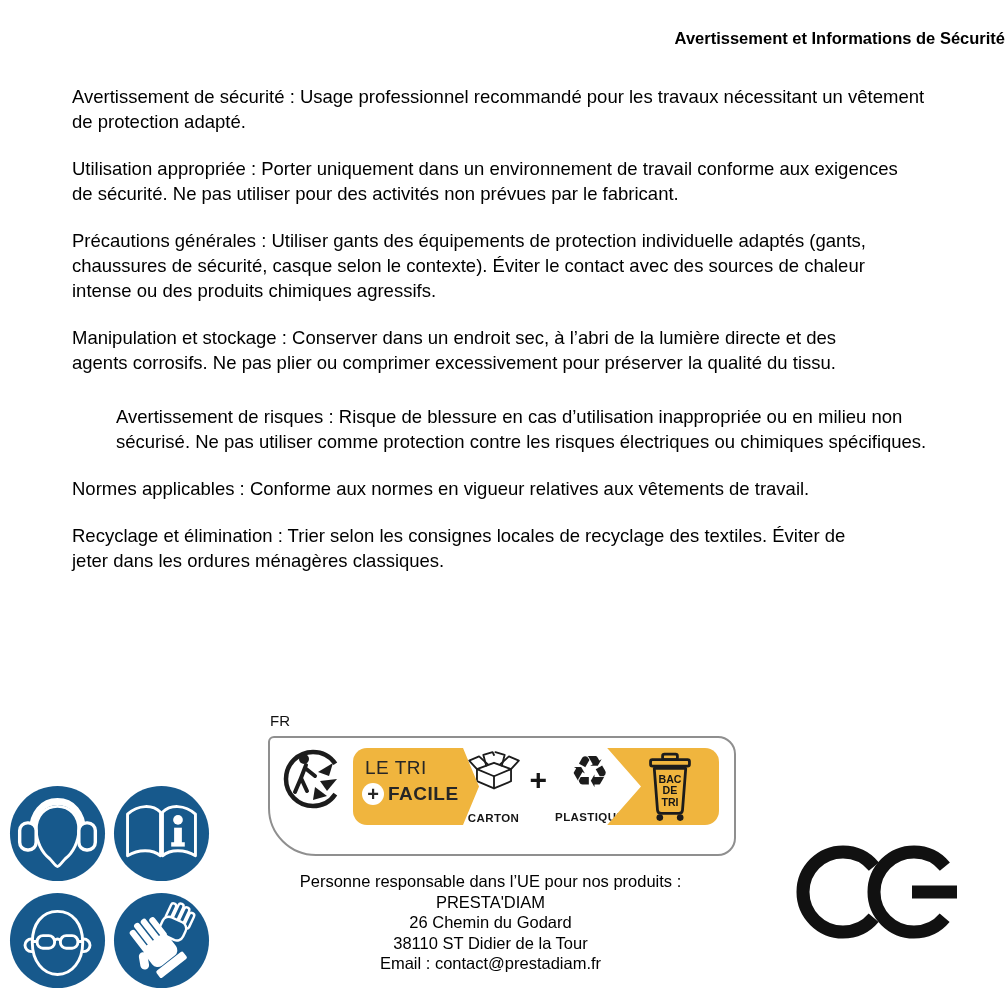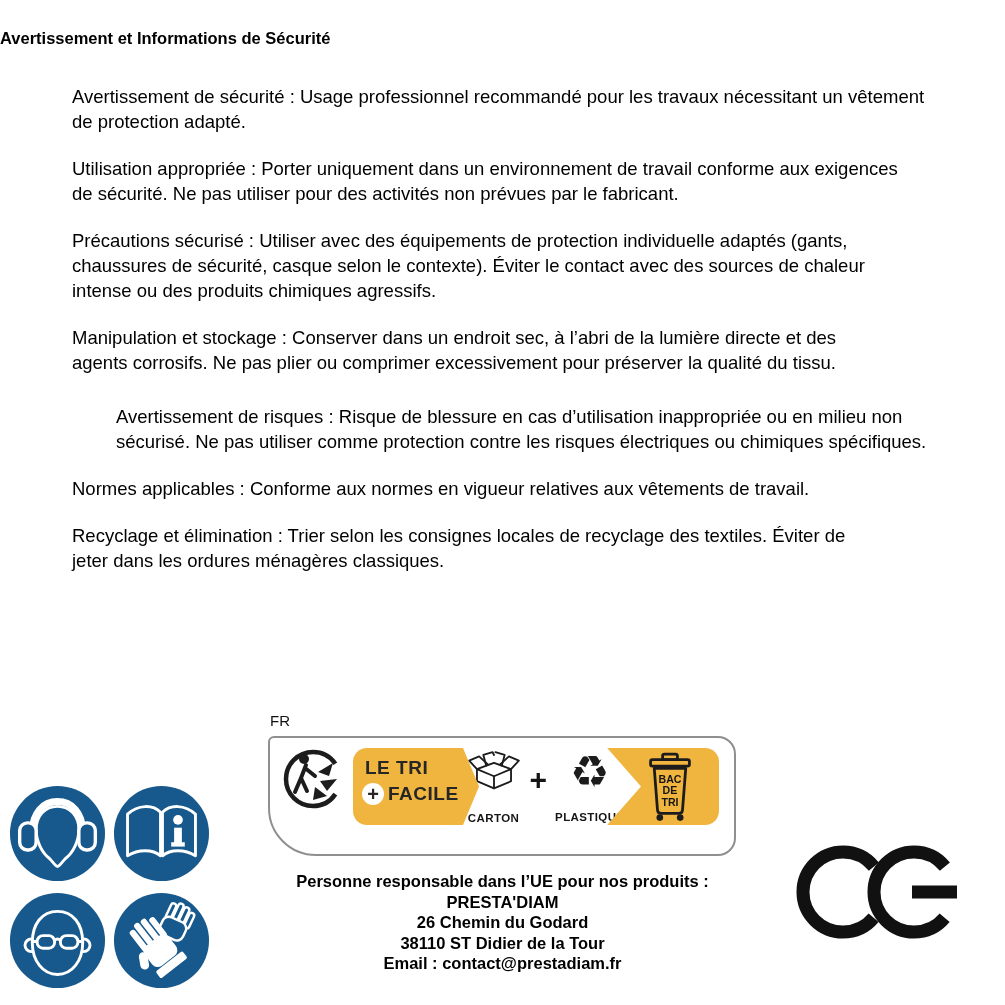--- a/index.html
+++ b/index.html
@@ -7,21 +7,21 @@
     --tri-yellow:#F0B53E;
     --ink:#1c1c1c;
   }
   html,body{margin:0;padding:0;background:#fff;}
   .page{
     position:relative;width:1005px;height:1005px;background:#fff;overflow:hidden;
     font-family:"Liberation Sans",sans-serif;color:#000;
   }
   .doc-title{
     position:absolute;top:29px;left:0;width:100%;
-    text-align:left;font-weight:bold;font-size:16.5px;
+    text-align:right;font-weight:bold;font-size:16.5px;
   }
   .body-text{
     position:absolute;top:84px;left:72px;width:927px;
     font-size:18.5px;line-height:25px;
   }
   .body-text p{margin:0 0 22px 0;white-space:pre-line;}
   .body-text p.gap-before{margin-top:29px;margin-left:44px;}
 
   
   .pictos{
@@ -36,21 +36,21 @@
     position:absolute;left:268px;top:736px;width:468px;height:120px;
     background:#fff;border:2px solid #8f8f8f;box-sizing:border-box;
     border-radius:6px 18px 18px 48px;
   }
   .triman{position:absolute;left:12px;top:5px;width:66px;height:70px;}
   .banner{
     position:absolute;left:83px;top:10px;width:366px;height:77px;
     background:var(--tri-yellow);border-radius:14px;
   }
   .letri{position:absolute;left:9px;top:9px;color:#262626;}
-  .letri-line1{font-weight:bold;font-size:19px;letter-spacing:.5px;margin-left:3px;}
+  .letri-line1{font-weight:normal;font-size:19px;letter-spacing:.5px;margin-left:3px;}
   .letri-line2{display:flex;align-items:center;gap:4px;margin-top:4px;}
   .plus-badge{
     width:22px;height:22px;border-radius:50%;background:#fff;color:#262626;
     font-weight:bold;font-size:20px;line-height:22px;text-align:center;flex:0 0 auto;
   }
   .letri-line2 .facile{font-weight:bold;font-size:19px;letter-spacing:.5px;}
   .white-arrow{
     position:absolute;left:110px;top:0;width:178px;height:77px;background:#fff;
     clip-path:polygon(0% 0%,81% 0%,100% 50%,81% 100%,0% 100%,9% 50%);
     display:flex;align-items:center;justify-content:center;
@@ -62,42 +62,42 @@
   .recycle-glyph{font-family:"DejaVu Sans",sans-serif;font-size:44px;line-height:42px;color:var(--ink);}
   .bin{position:absolute;left:292px;top:4px;width:50px;height:70px;}
   .bin text{font-family:"Liberation Sans",sans-serif;font-weight:bold;font-size:11.5px;fill:#151515;}
   .tri-caption{
     position:absolute;right:13px;bottom:7px;
     font-weight:bold;font-style:italic;font-size:15.5px;letter-spacing:-.2px;color:#111;
   }
 
   
   .responsible{
-    position:absolute;left:230px;top:871px;width:545px;
-    text-align:center;font-weight:bold;font-size:16.5px;line-height:20.5px;
+    position:absolute;left:218px;top:871px;width:545px;
+    text-align:center;font-weight:normal;font-size:16.5px;line-height:20.5px;
   }
   
   .ce{position:absolute;left:796px;top:841px;}
 
   .picto-stroke{fill:var(--picto-blue);stroke:#fff;}
   svg{display:block;}
 </style>
 </head>
 <body>
 
 <div class="page">
 
   <div class="doc-title">Avertissement et Informations de Sécurité</div>
 
   <div class="body-text">
     <p>Avertissement de sécurité : Usage professionnel recommandé pour les travaux nécessitant un vêtement
 de protection adapté.</p>
     <p>Utilisation appropriée : Porter uniquement dans un environnement de travail conforme aux exigences
 de sécurité. Ne pas utiliser pour des activités non prévues par le fabricant.</p>
-    <p>Précautions sécurisé : Utiliser avec des équipements de protection individuelle adaptés (gants,
+    <p>Précautions générales : Utiliser gants des équipements de protection individuelle adaptés (gants,
 chaussures de sécurité, casque selon le contexte). Éviter le contact avec des sources de chaleur
 intense ou des produits chimiques agressifs.</p>
     <p>Manipulation et stockage : Conserver dans un endroit sec, à l’abri de la lumière directe et des
 agents corrosifs. Ne pas plier ou comprimer excessivement pour préserver la qualité du tissu.</p>
     <p class="gap-before">Avertissement de risques : Risque de blessure en cas d’utilisation inappropriée ou en milieu non
 sécurisé. Ne pas utiliser comme protection contre les risques électriques ou chimiques spécifiques.</p>
     <p>Normes applicables : Conforme aux normes en vigueur relatives aux vêtements de travail.</p>
     <p>Recyclage et élimination : Trier selon les consignes locales de recyclage des textiles. Éviter de
 jeter dans les ordures ménagères classiques.</p>
   </div>

